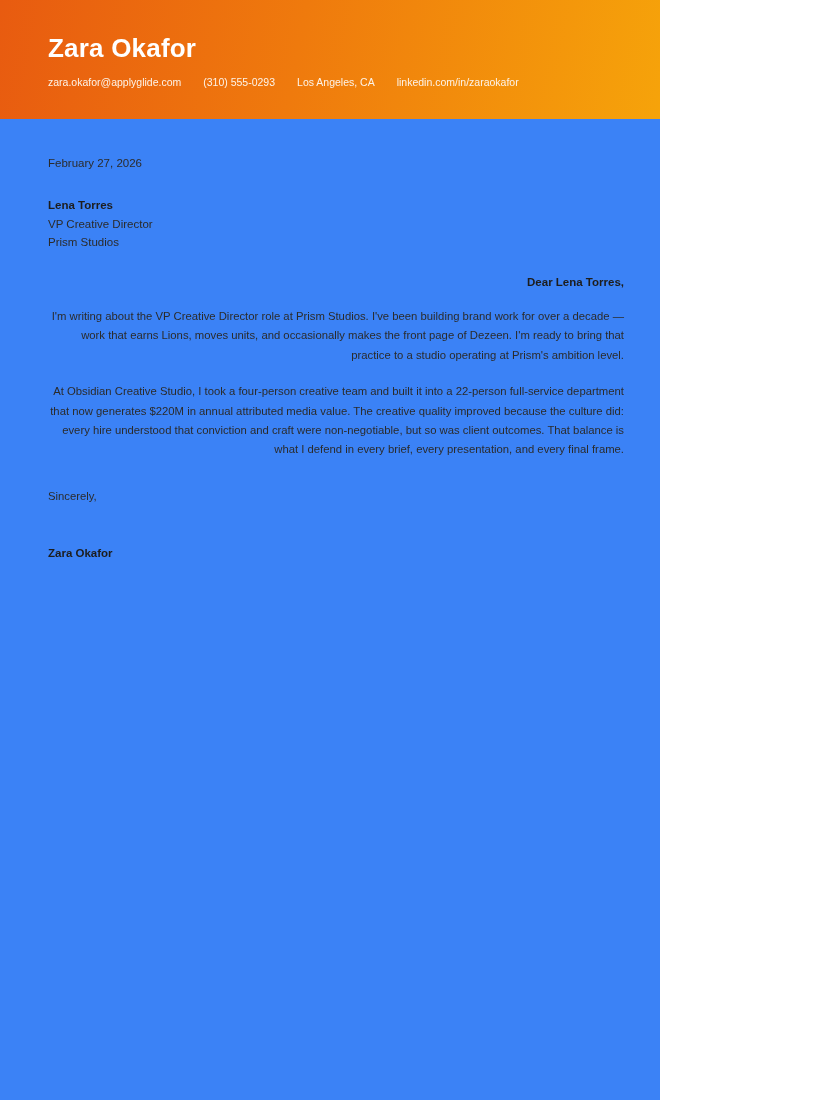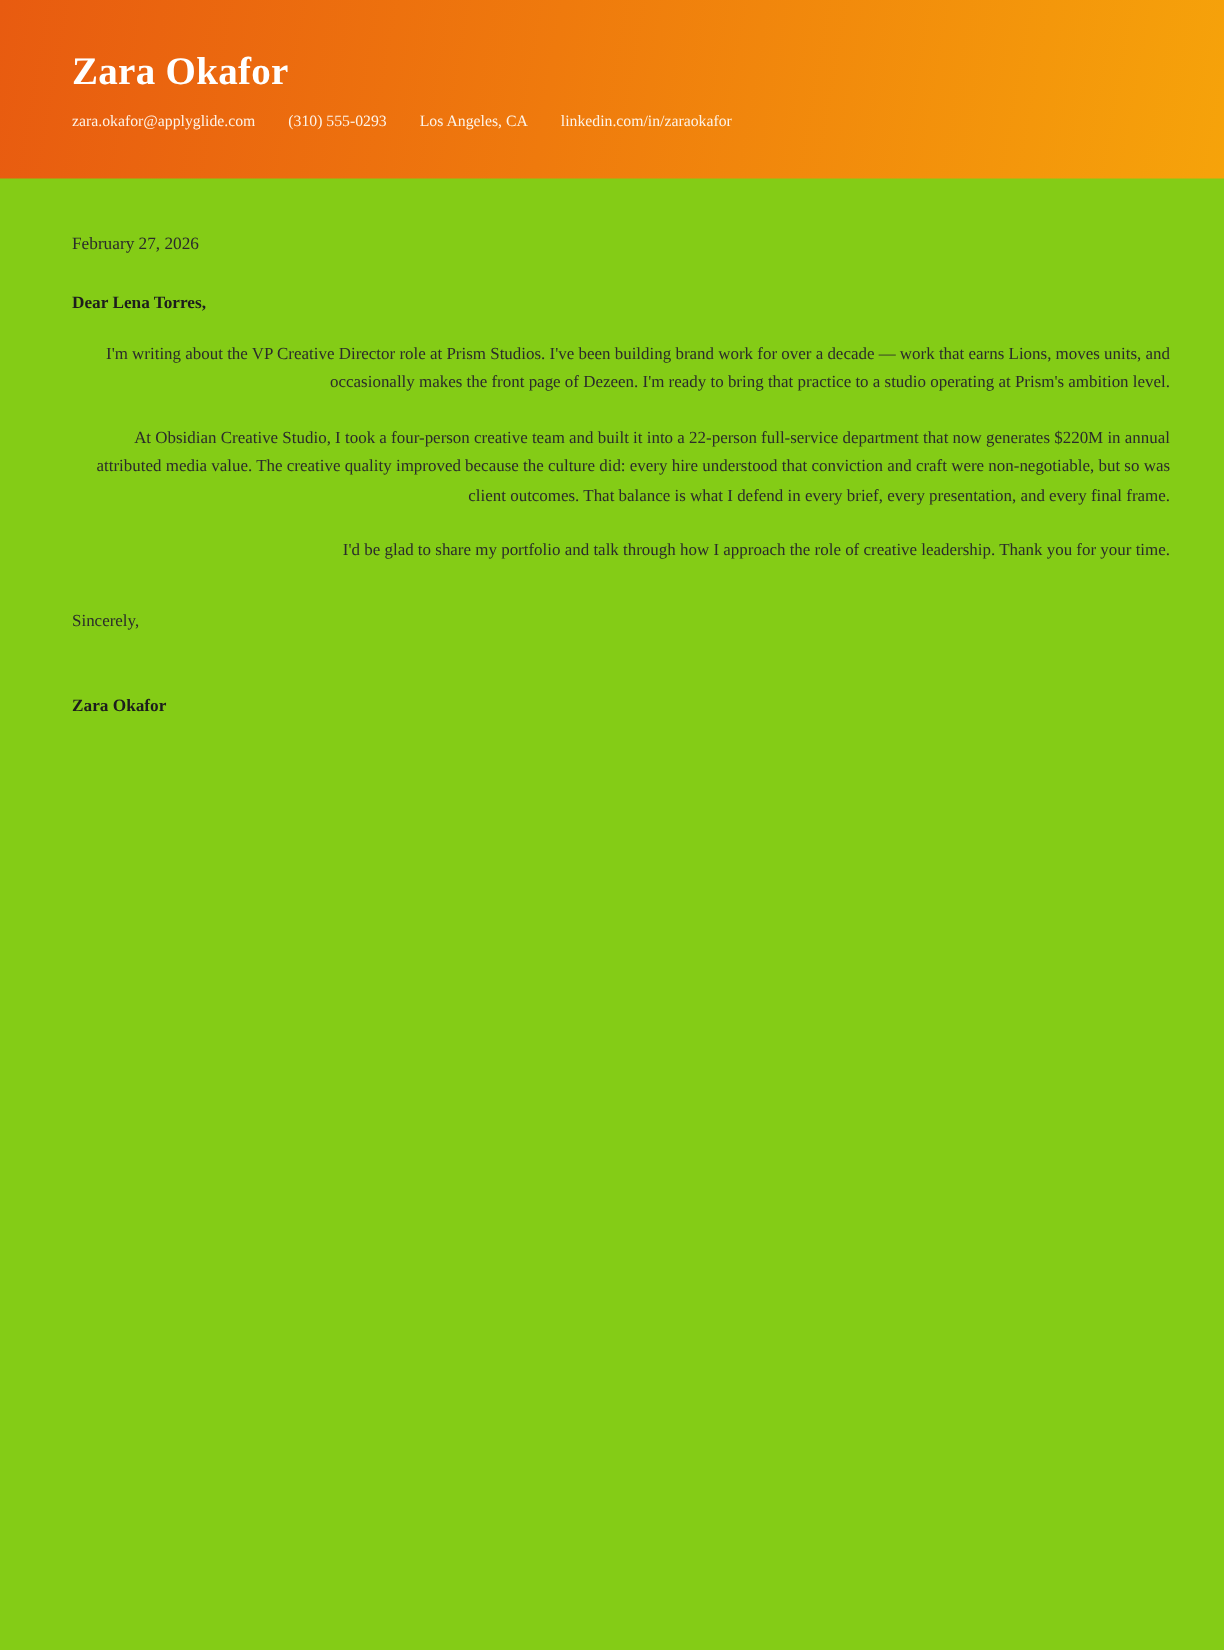--- a/index.html
+++ b/index.html
@@ -9,24 +9,23 @@
   }
   body {
     width: 816px;
     height: 1100px;
     font-family: "Liberation Sans", sans-serif;
     color: #222222;
     overflow: hidden;
   }
   .page {
     position: relative;
-    width: 816px;
+    width: 660px;
     min-height: 1100px;
-    background: #84cc16;
-    font-family: Liberation Serif, serif;
+    background: #3b82f6;
   }
   
   .header {
     position: relative;
     height: 119px;
     background: linear-gradient(100deg, #e85b10 0%, #ef7a0d 45%, #f6a30a 100%);
     padding: 0;
     box-sizing: border-box;
   }
   .header-inner {
@@ -78,20 +77,21 @@
   }
   .recipient .rec-name {
     font-weight: bold;
     color: #1d1d1d;
   }
   .salutation {
     font-size: 11.5px;
     font-weight: bold;
     color: #1d1d1d;
     margin-bottom: 19px;
+    text-align: right;
   }
   .para {
     font-size: 11.3px;
     line-height: 1.72;
     color: #2b2b2b;
     margin: 0 0 17px 0;
     text-align: right;
   }
   .closing {
     font-size: 11.3px;
@@ -123,24 +123,28 @@
         <span class="contact-sep"></span>
         <span class="contact-item">linkedin.com/in/zaraokafor</span>
       </div>
     </div>
   </div>
 
   <div class="body-wrap">
 
     <div class="date">February 27, 2026</div>
 
+    <div class="recipient">
+      <div class="rec-name">Lena Torres</div>
+      <div>VP Creative Director</div>
+      <div>Prism Studios</div>
+    </div>
 
     <div class="salutation">Dear Lena Torres,</div>
 
     <p class="para">I'm writing about the VP Creative Director role at Prism Studios. I've been building brand work for over a decade — work that earns Lions, moves units, and occasionally makes the front page of Dezeen. I'm ready to bring that practice to a studio operating at Prism's ambition level.</p>
     <p class="para">At Obsidian Creative Studio, I took a four-person creative team and built it into a 22-person full-service department that now generates $220M in annual attributed media value. The creative quality improved because the culture did: every hire understood that conviction and craft were non-negotiable, but so was client outcomes. That balance is what I defend in every brief, every presentation, and every final frame.</p>
-    <p class="para">I'd be glad to share my portfolio and talk through how I approach the role of creative leadership. Thank you for your time.</p>
 
     <div class="closing">Sincerely,</div>
     <div class="signature">Zara Okafor</div>
 
   </div>
 </div>
 
 </body></html>

